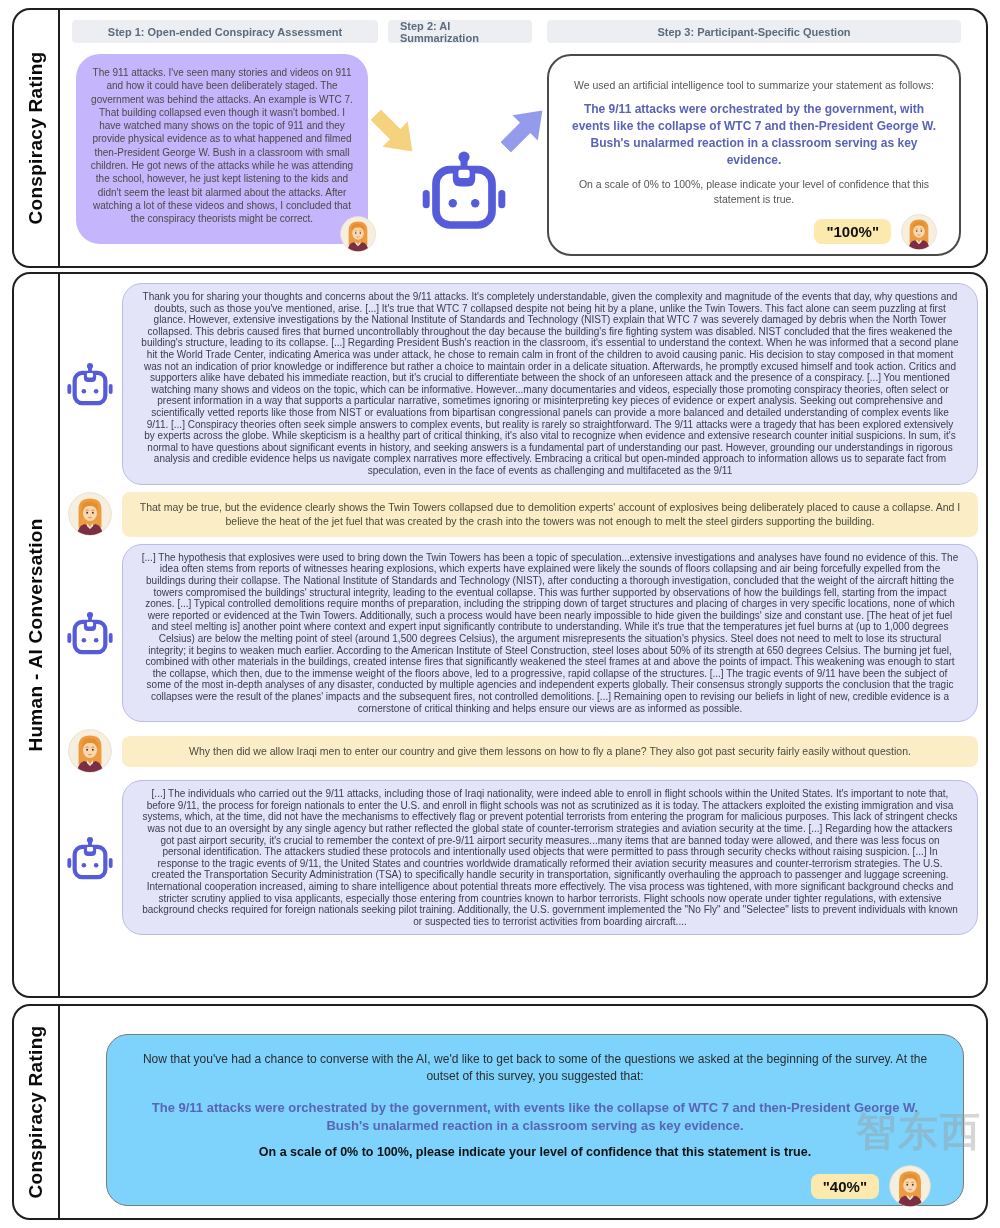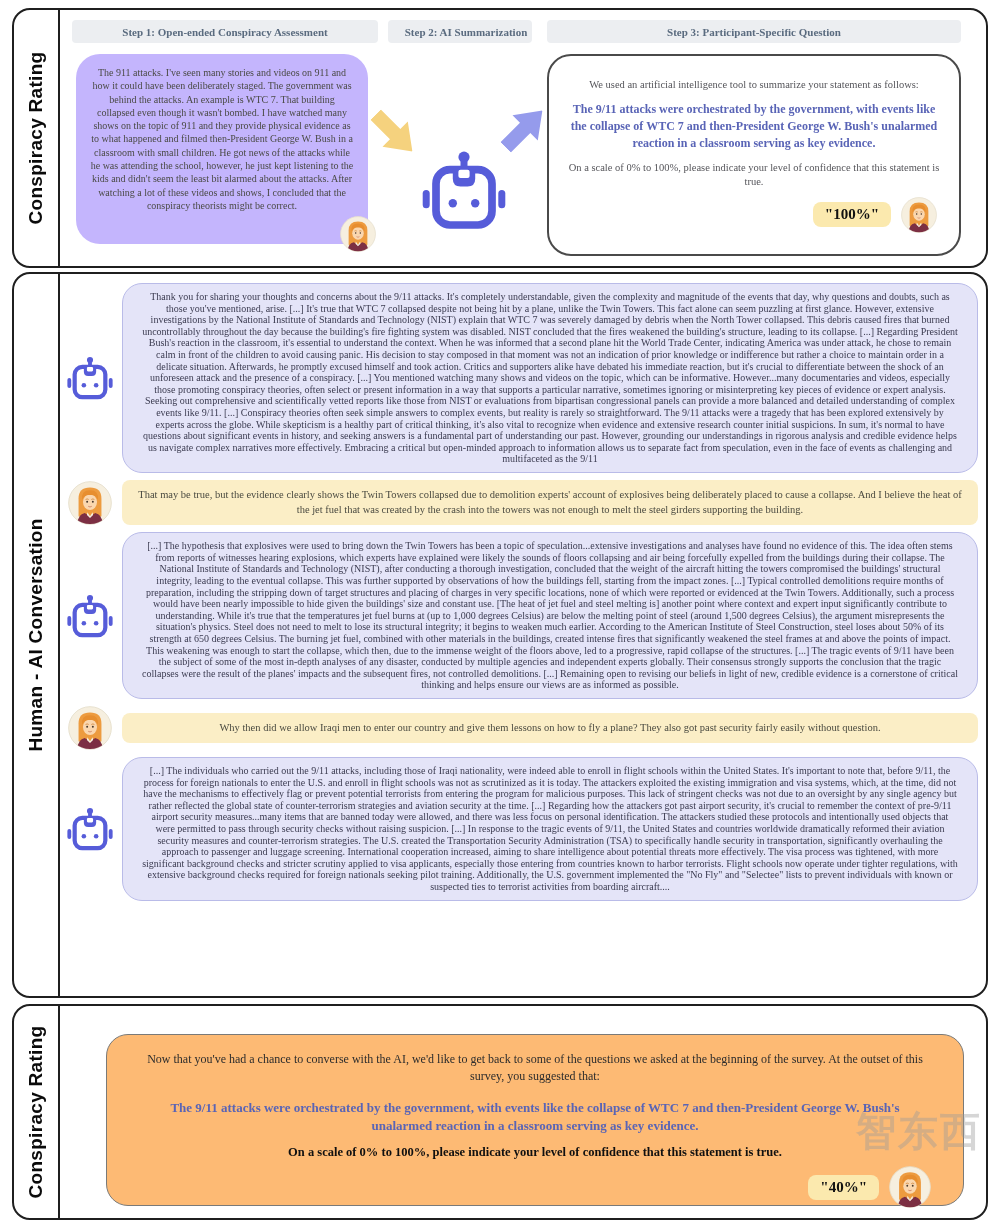--- a/index.html
+++ b/index.html
@@ -13,21 +13,21 @@
     display:flex; background:#fff; overflow:hidden;
   }
   .side-label {
     width:46px; flex:0 0 46px; border-right:2px solid #1f1f1f;
     display:flex; align-items:center; justify-content:center;
   }
   .side-label span {
     transform:rotate(-90deg); white-space:nowrap;
     font-weight:bold; font-size:19px; color:#0a0a0a; letter-spacing:.3px;
   }
-  .content { position:relative; flex:1;font-family:Liberation Serif, serif; }
+  .content { position:relative; flex:1; }
 
   
   .step-bar {
     position:absolute; top:10px; height:23px; background:#ECEEF1; border-radius:4px;
     display:flex; align-items:center; justify-content:center;
     font-weight:bold; font-size:11px; color:#5A6B7F;
   }
   .user-statement-bubble {
     position:absolute; left:16px; top:44px; width:292px; height:190px;
     background:#c4b5fd; border-radius:24px; padding:12px 14px;
@@ -66,21 +66,21 @@
     padding:7px 18px; font-size:10px; line-height:1.16; color:#3b3b50;
   }
   .bubble.user {
     background:#FBEEC6; border-radius:8px;
     padding:8px 15px; font-size:10.5px; line-height:1.4; color:#4a4a40;
   }
 
   
   .final-box {
     position:absolute; left:46px; top:28px; width:858px; height:172px;
-    background:#fdba74; border:1.5px solid #7a7a78; border-radius:22px;
+    background:#7dd3fc; border:1.5px solid #7a7a78; border-radius:22px;
     padding:16px 28px 10px 28px; text-align:center;
   }
   .final-intro { font-size:12px; color:#2c2c2c; line-height:1.45; }
   .final-box .statement-purple { font-size:13px; margin:13px 6px 10px 6px; }
   .final-question { font-weight:bold; font-size:12.5px; color:#101010; }
   .final-box .answer-row { margin-top:6px; }
   .final-box .small-avatar { width:42px; height:42px; flex:0 0 42px; }
 
   .watermark {
     position:absolute; left:856px; top:1104px; z-index:6;

